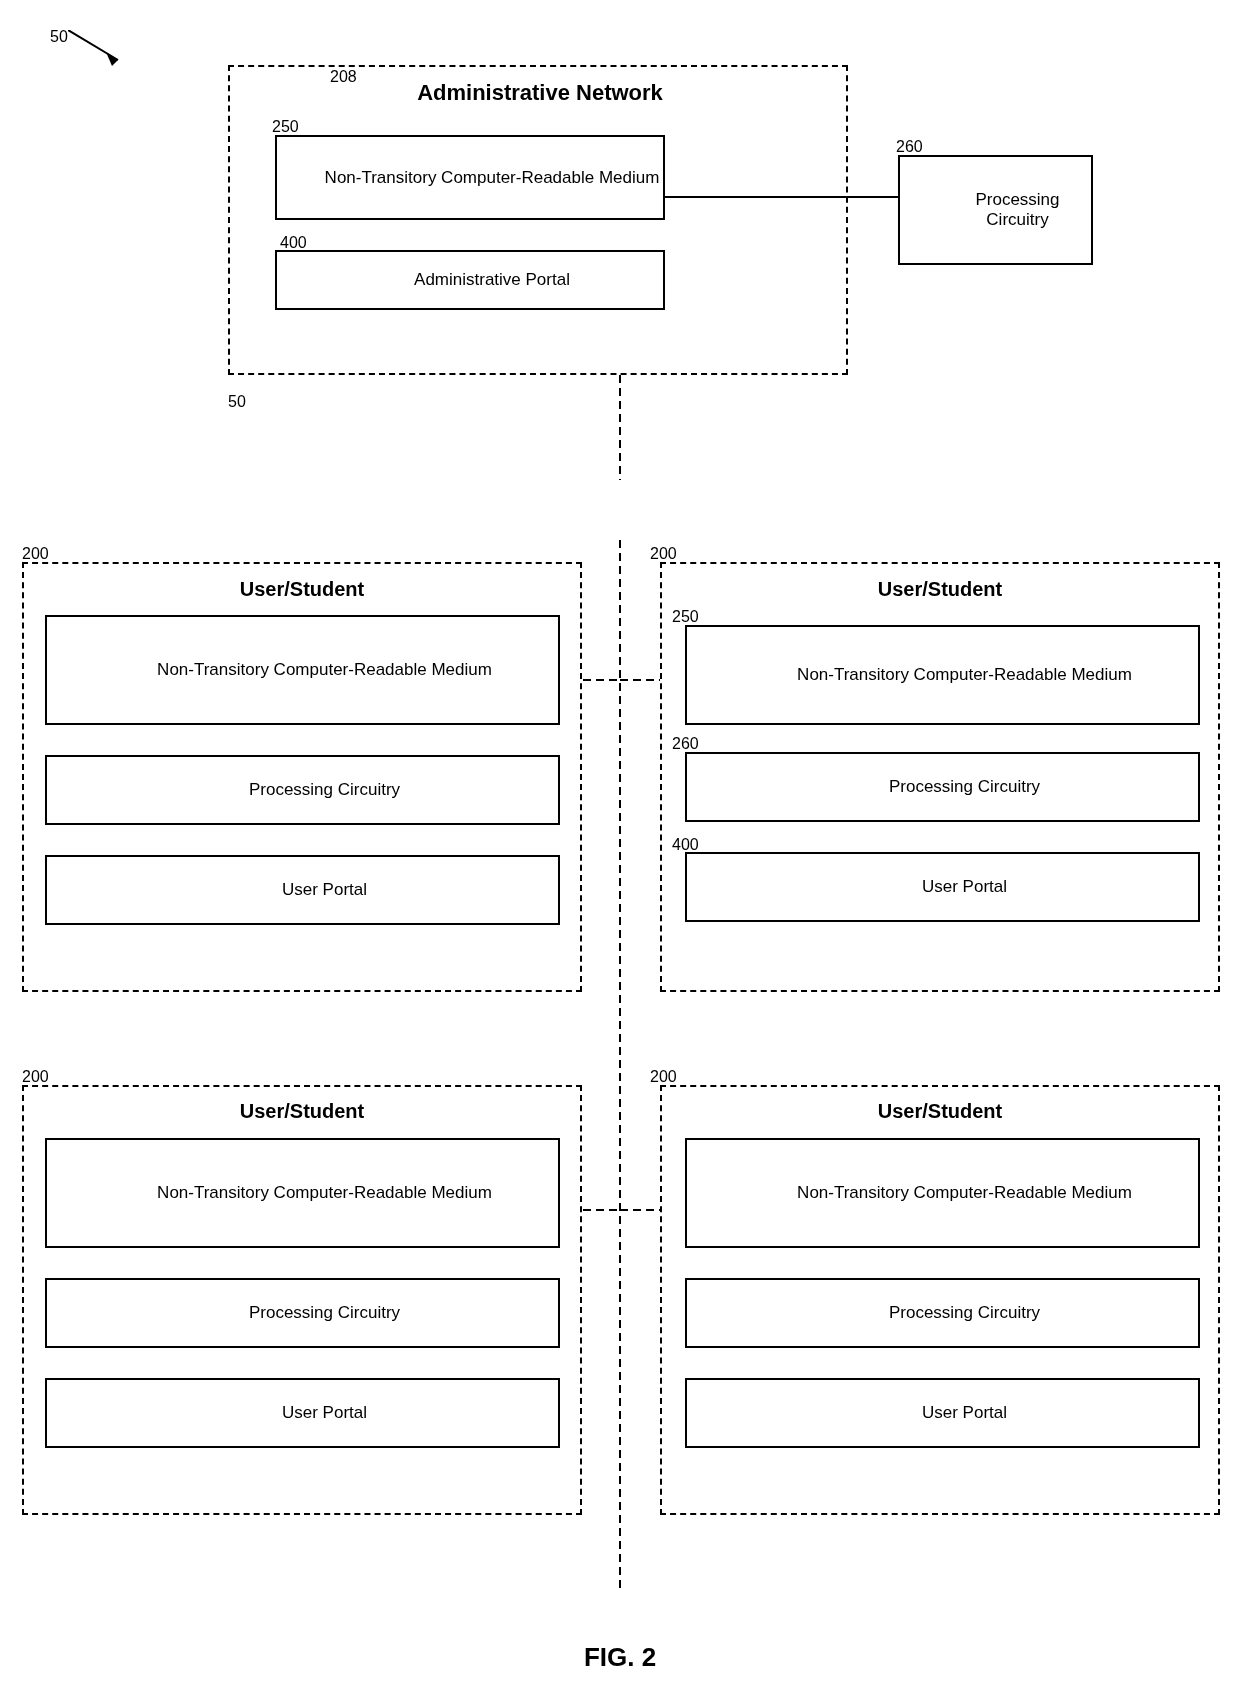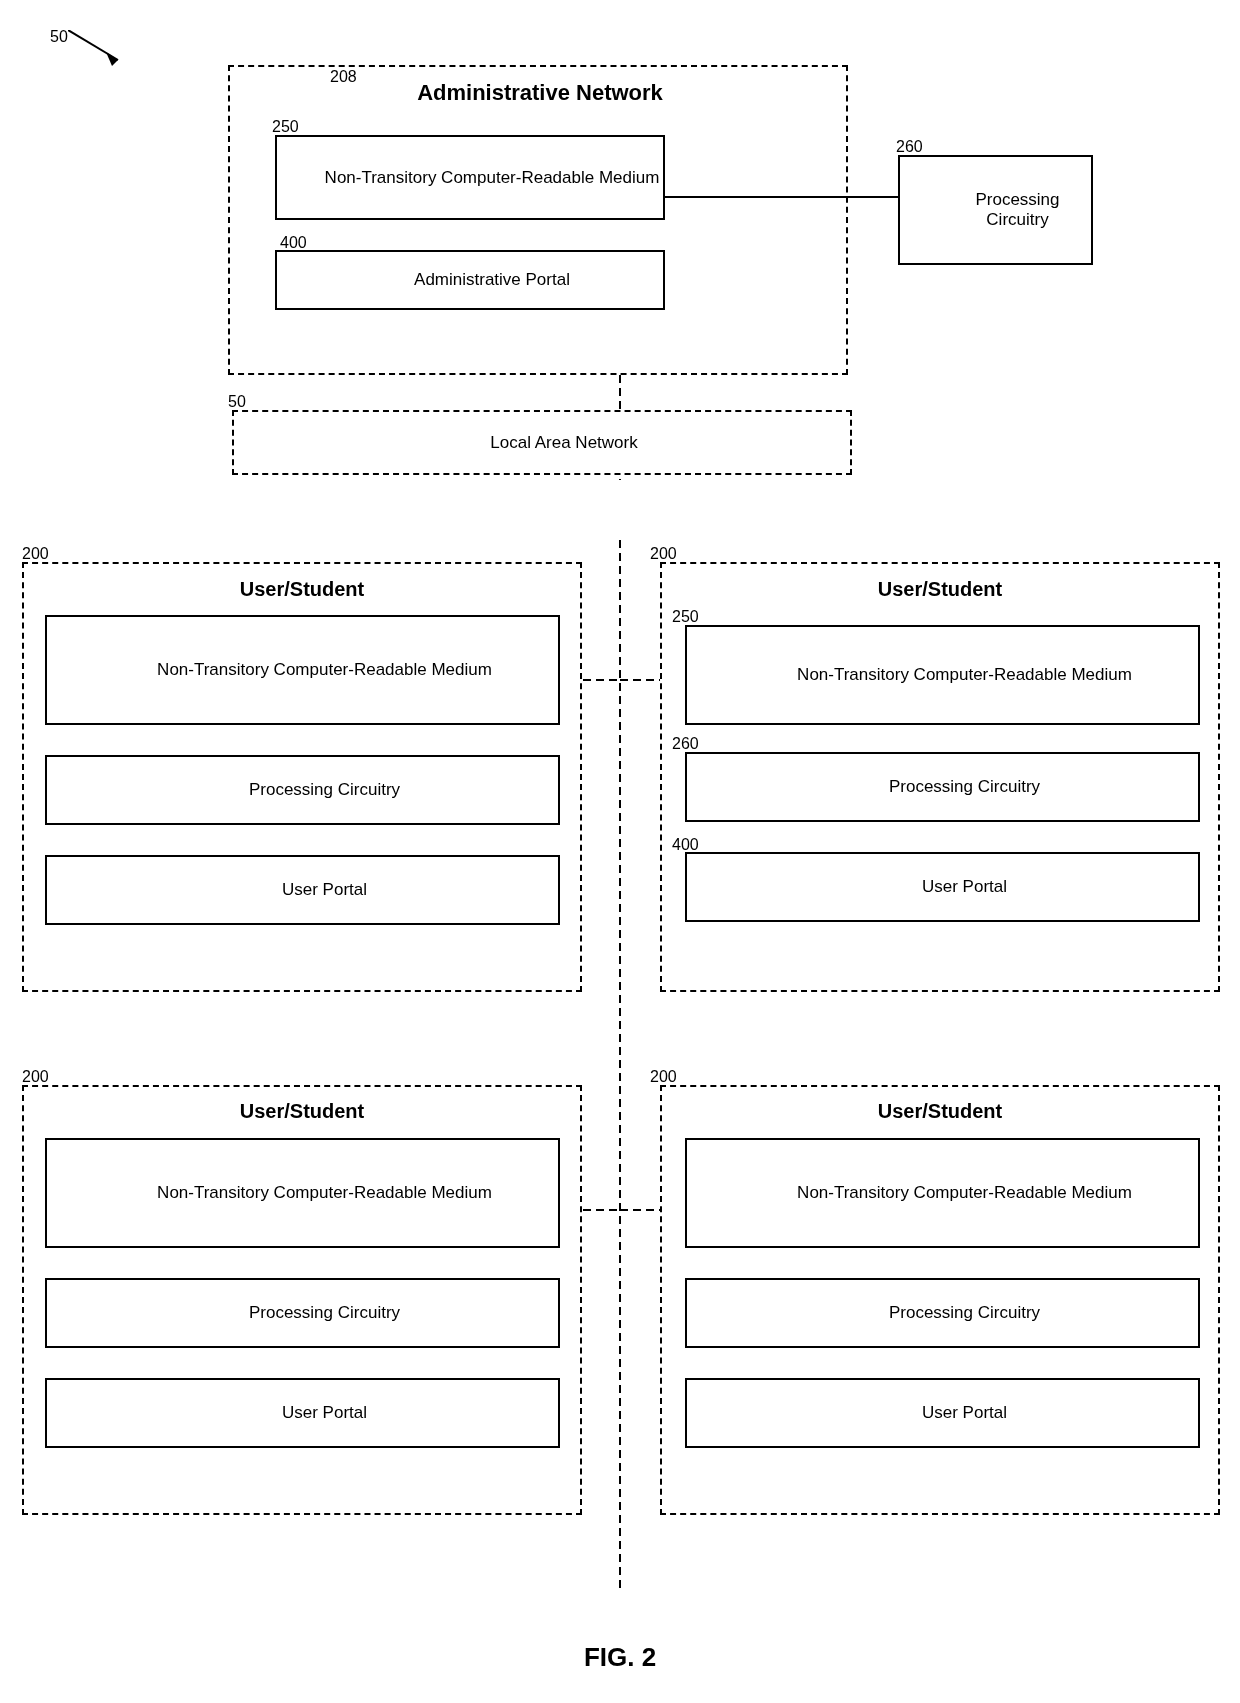--- a/index.html
+++ b/index.html
@@ -104,23 +104,20 @@
   <div class="ref-num" style="top:138px; left:896px;">260</div>
   <div class="box" style="top:155px; left:898px; width:195px; height:110px;">
     <span>Processing Circuitry</span>
   </div>
 
   <svg style="position:absolute;top:195px;left:665px;width:235px;height:4px;">
     <line x1="0" y1="2" x2="235" y2="2" stroke="#000" stroke-width="2"></line>
   </svg>
 
   <div class="ref-num" style="top:393px; left:228px;">50</div>
-  <div class="box" style="top:410px; left:232px; width:620px; height:65px; border-style:dashed;">
-    <span>Local Area Network</span>
-  </div>
 
   <div class="ref-num" style="top:545px; left:22px;">200</div>
 
   <div class="box" style="top:562px; left:22px; width:560px; height:430px; border-style:dashed;">
   </div>
 
   <div style="position:absolute; top:578px; left:22px; width:560px; text-align:center; font-size:20px; font-weight:bold;">User/Student</div>
 
   <div class="box" style="top:615px; left:45px; width:515px; height:110px;">
     <span>Non-Transitory Computer-Readable Medium</span>

